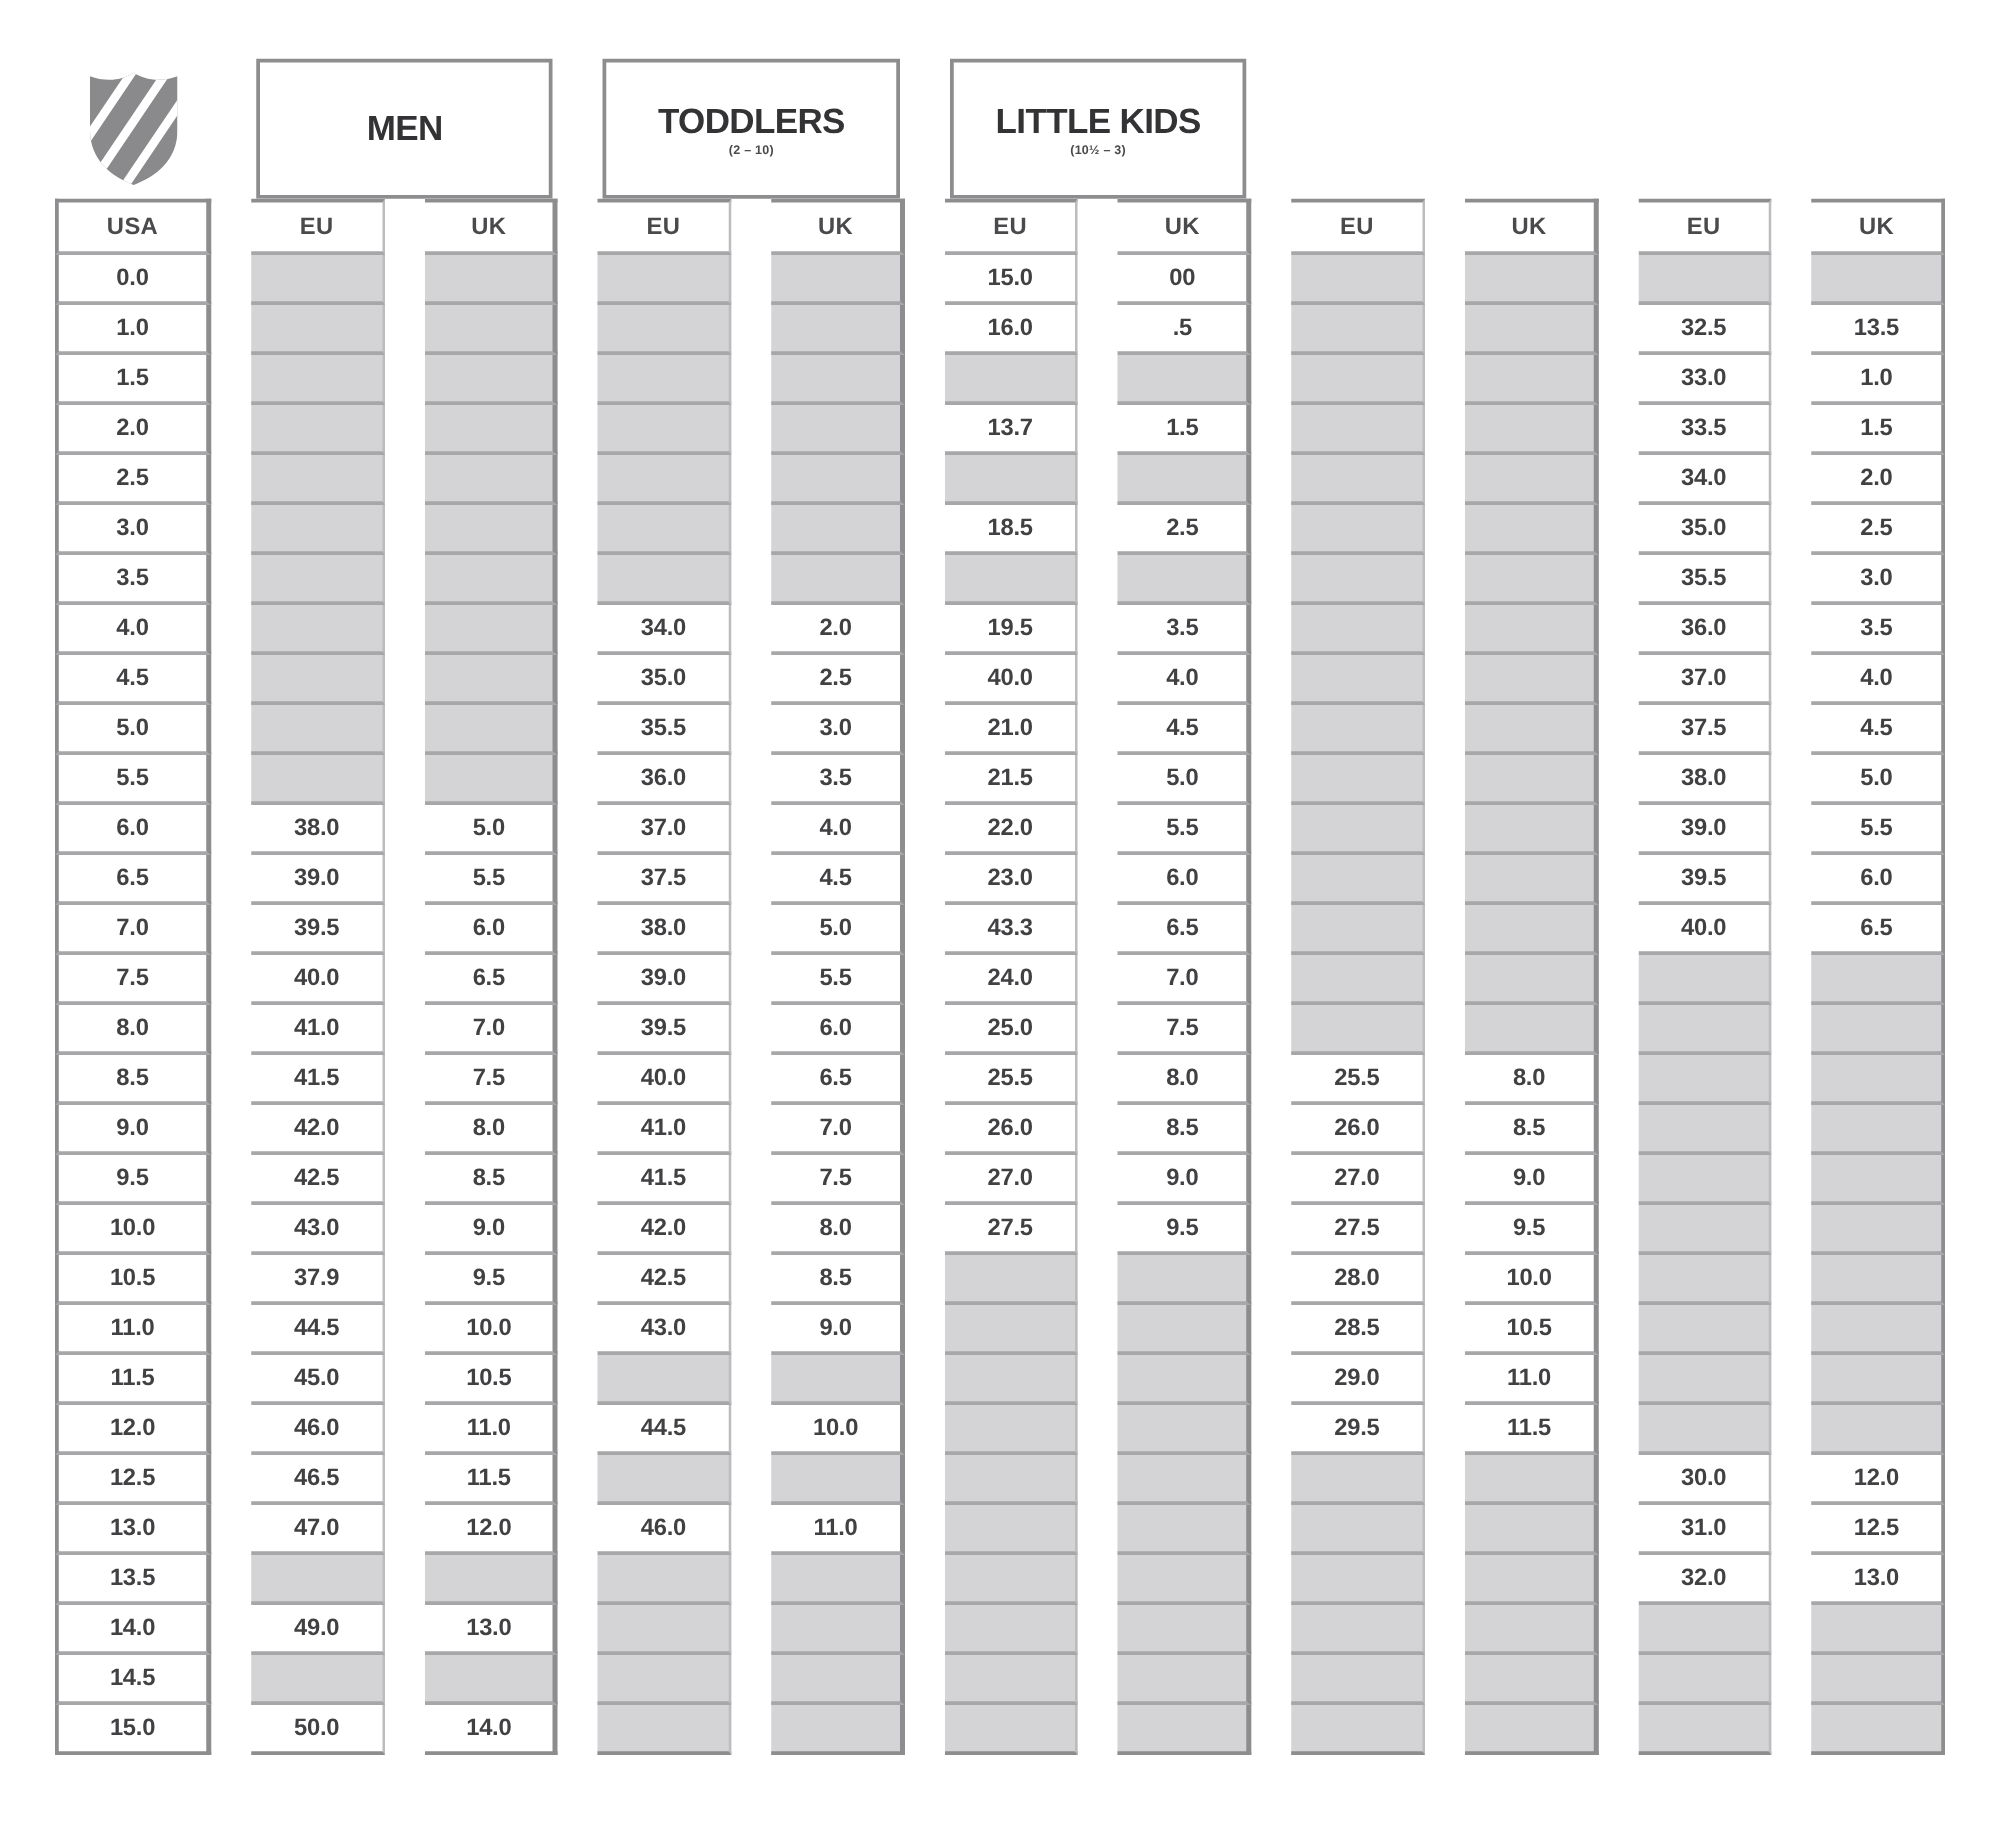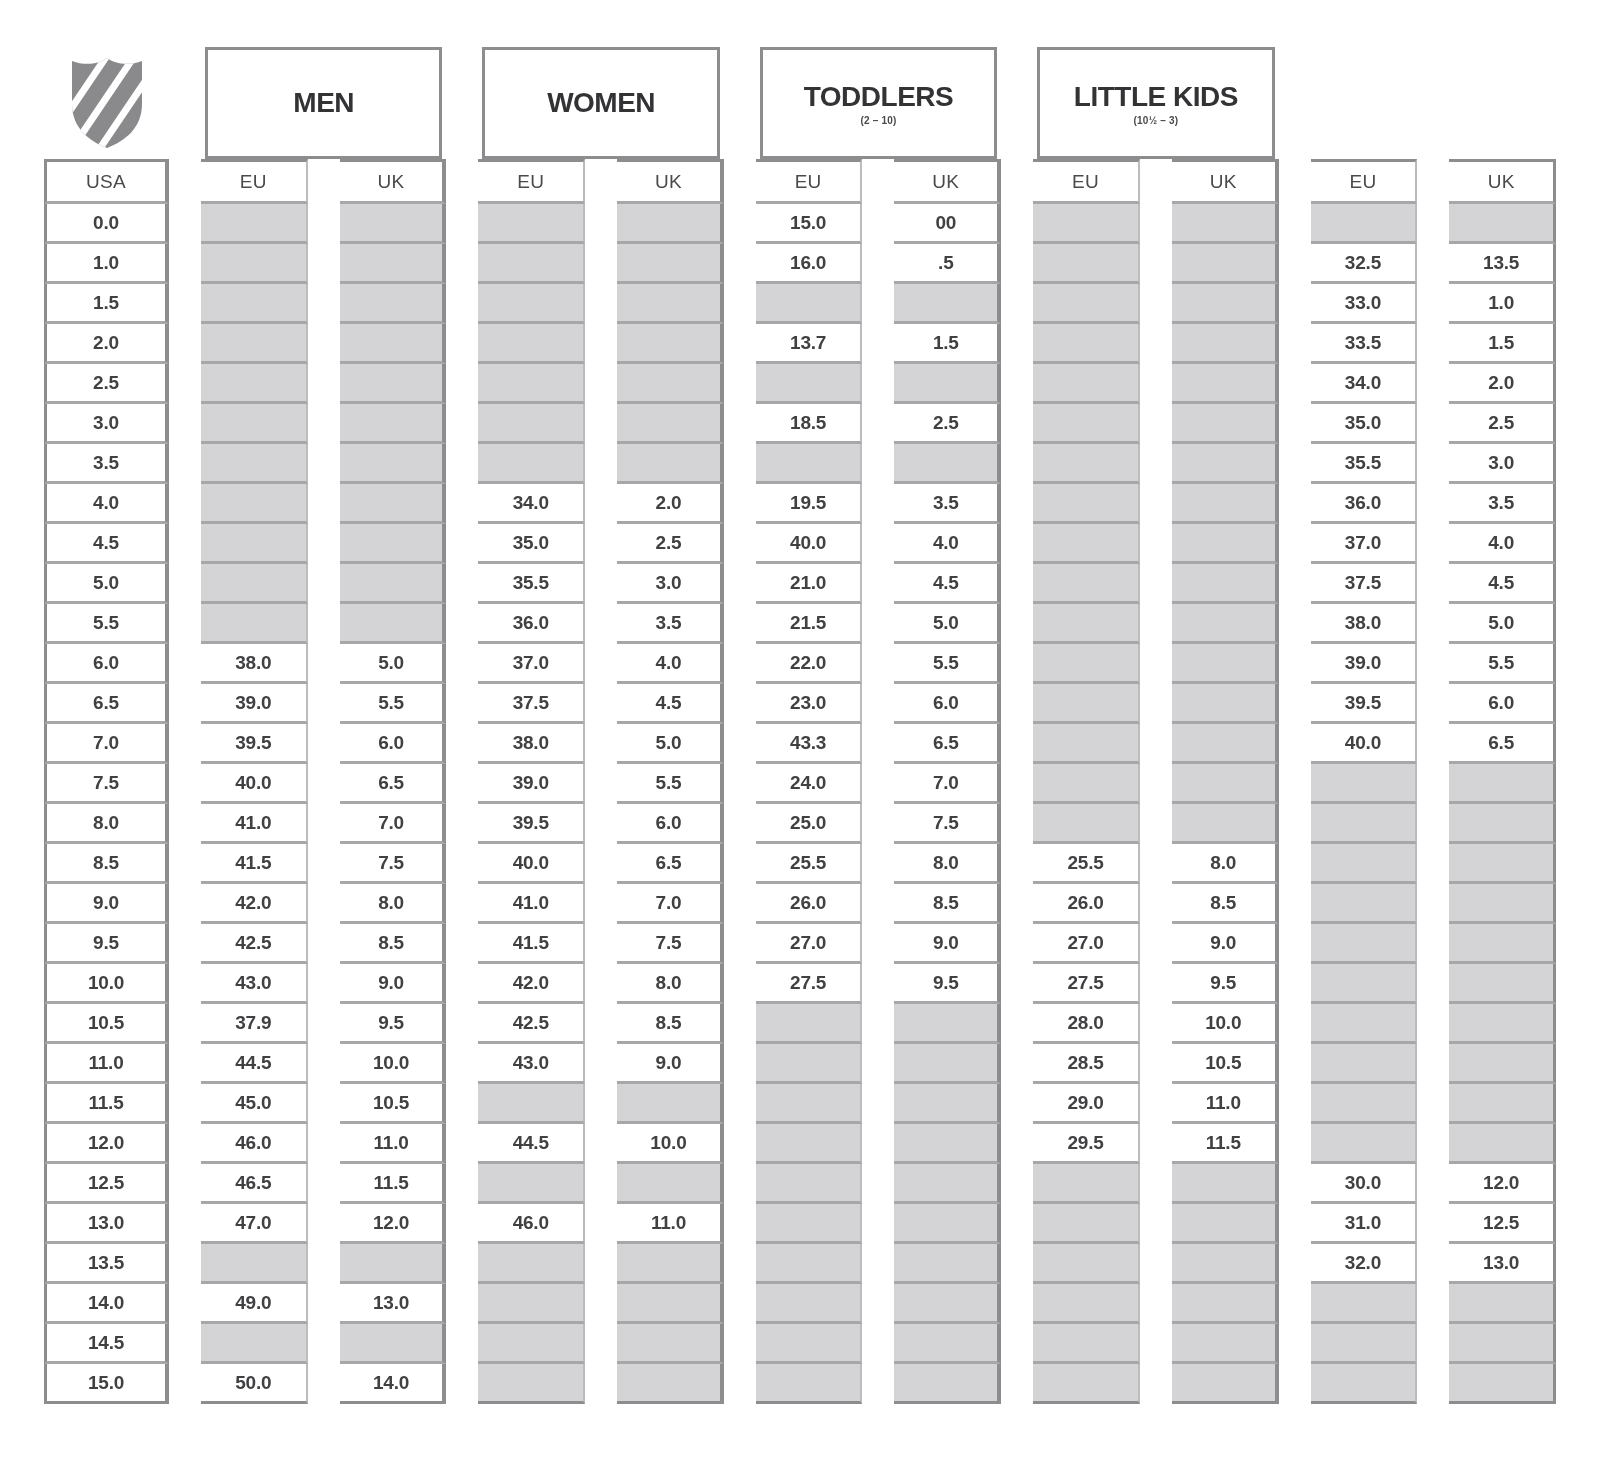--- a/index.html
+++ b/index.html
@@ -22,21 +22,21 @@
   
   .c{box-sizing:border-box;display:flex;align-items:center;justify-content:center;
      background:#ffffff;color:#414144;
      border-right:2px solid #bcbcbe;border-bottom:3px solid #a7a7a9;}
   .c:nth-child(1){border-left:3px solid #8d8d8f;border-right:4px solid #8d8d8f;}
   .c:nth-child(3),.c:nth-child(5),.c:nth-child(7),.c:nth-child(9){border-right:4px solid #8d8d8f;}
   .c:nth-child(11){border-right:3px solid #8d8d8f;}
 
   
   .sub-row .c{height:45px;border-top:3px solid #8d8d8f;
-              font-size:19px;font-weight:400;color:#4a4a4d;letter-spacing:0.3px;}
+              font-size:19px;font-weight:700;color:#4a4a4d;letter-spacing:0.3px;}
 
   
   .brow .c{height:40px;font-size:19px;font-weight:700;letter-spacing:-0.2px;}
   .brow .c.empty{background:#d4d4d6;}
   .brow.last .c{border-bottom:3px solid #8d8d8f;}
 </style>
 </head>
 <body>
 
 <div class="wrap">
@@ -60,26 +60,20 @@
       </svg>
     </div>
     <div class="gcell">
       <div class="gbox">
         <div class="gtitle">MEN</div>
 
       </div>
     </div>
     <div class="gcell">
       <div class="gbox">
-        <div class="gtitle">WOMEN</div>
-
-      </div>
-    </div>
-    <div class="gcell">
-      <div class="gbox">
         <div class="gtitle">TODDLERS</div>
         <div class="gsub">(2 – 10)</div>
       </div>
     </div>
     <div class="gcell">
       <div class="gbox">
         <div class="gtitle">LITTLE KIDS</div>
         <div class="gsub">(10½ – 3)</div>
       </div>
     </div>

